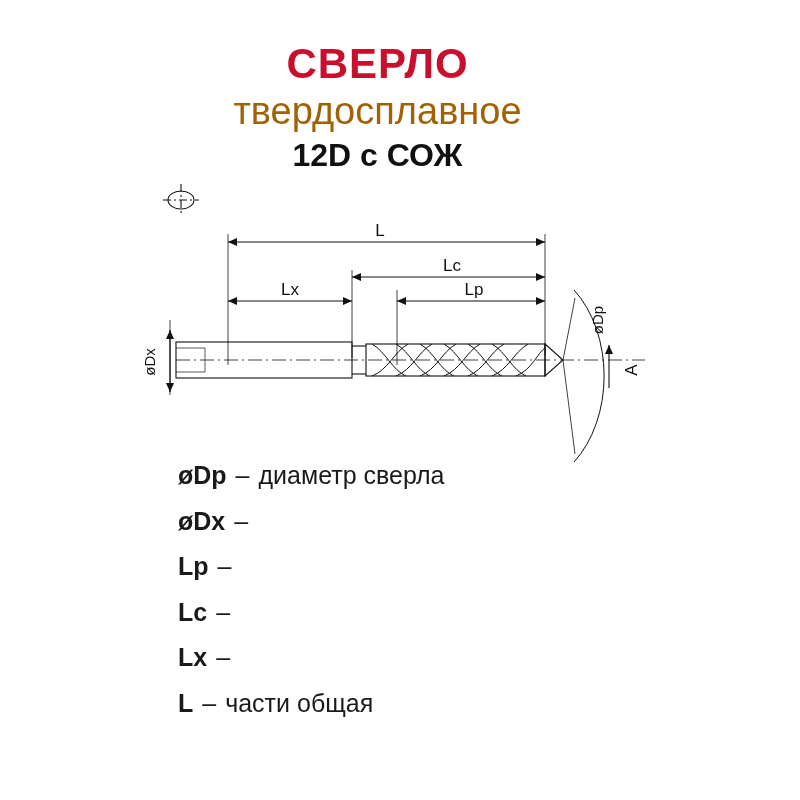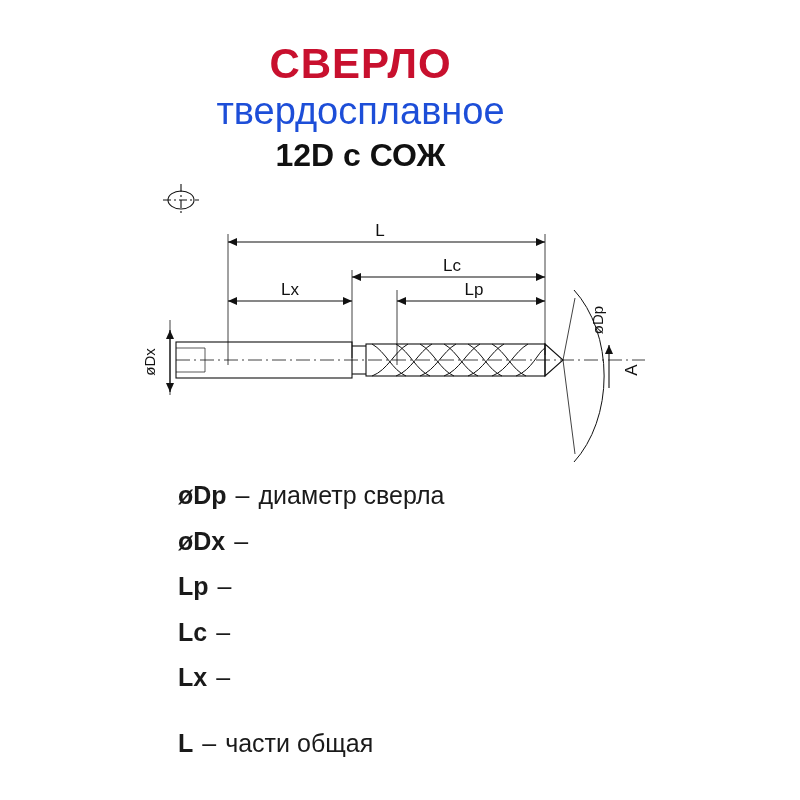--- a/index.html
+++ b/index.html
@@ -18,37 +18,37 @@
   .page {
     position: relative;
     width: 800px;
     height: 800px;
   }
 
   
   .title-block {
     position: absolute;
     top: 42px;
-    left: 0;
+    left: 17px;
     width: 721px;
     text-align: center;
   }
   .title-main {
     font-size: 42px;
     font-weight: bold;
     letter-spacing: 1px;
     line-height: 1.05;
     margin: 0;
   }
   .title-sub {
     font-size: 38px;
     font-weight: normal;
     line-height: 1.15;
     margin: 4px 0 0 0;
-    color: #1d4ed8;
+    color: #a16207;
   }
   .title-sub2 {
     font-size: 32px;
     font-weight: bold;
     line-height: 1.2;
     margin: 2px 0 0 0;
     color: #111;
     text-align: center;
   }
 
@@ -79,21 +79,20 @@
   .legend-sym {
     font-weight: bold;
     white-space: nowrap;
     margin-right: 9px;
   }
   .legend-dash {
     margin-right: 9px;
   }
   .legend-text {
     white-space: nowrap;
-    margin-top: 20px;
   }
 </style>
 </head>
 <body>
 
 <div class="page">
 
   <div class="title-block">
     <div class="title-main" style="color:#c8102e">СВЕРЛО</div>
     <div class="title-sub">твердосплавное</div>

